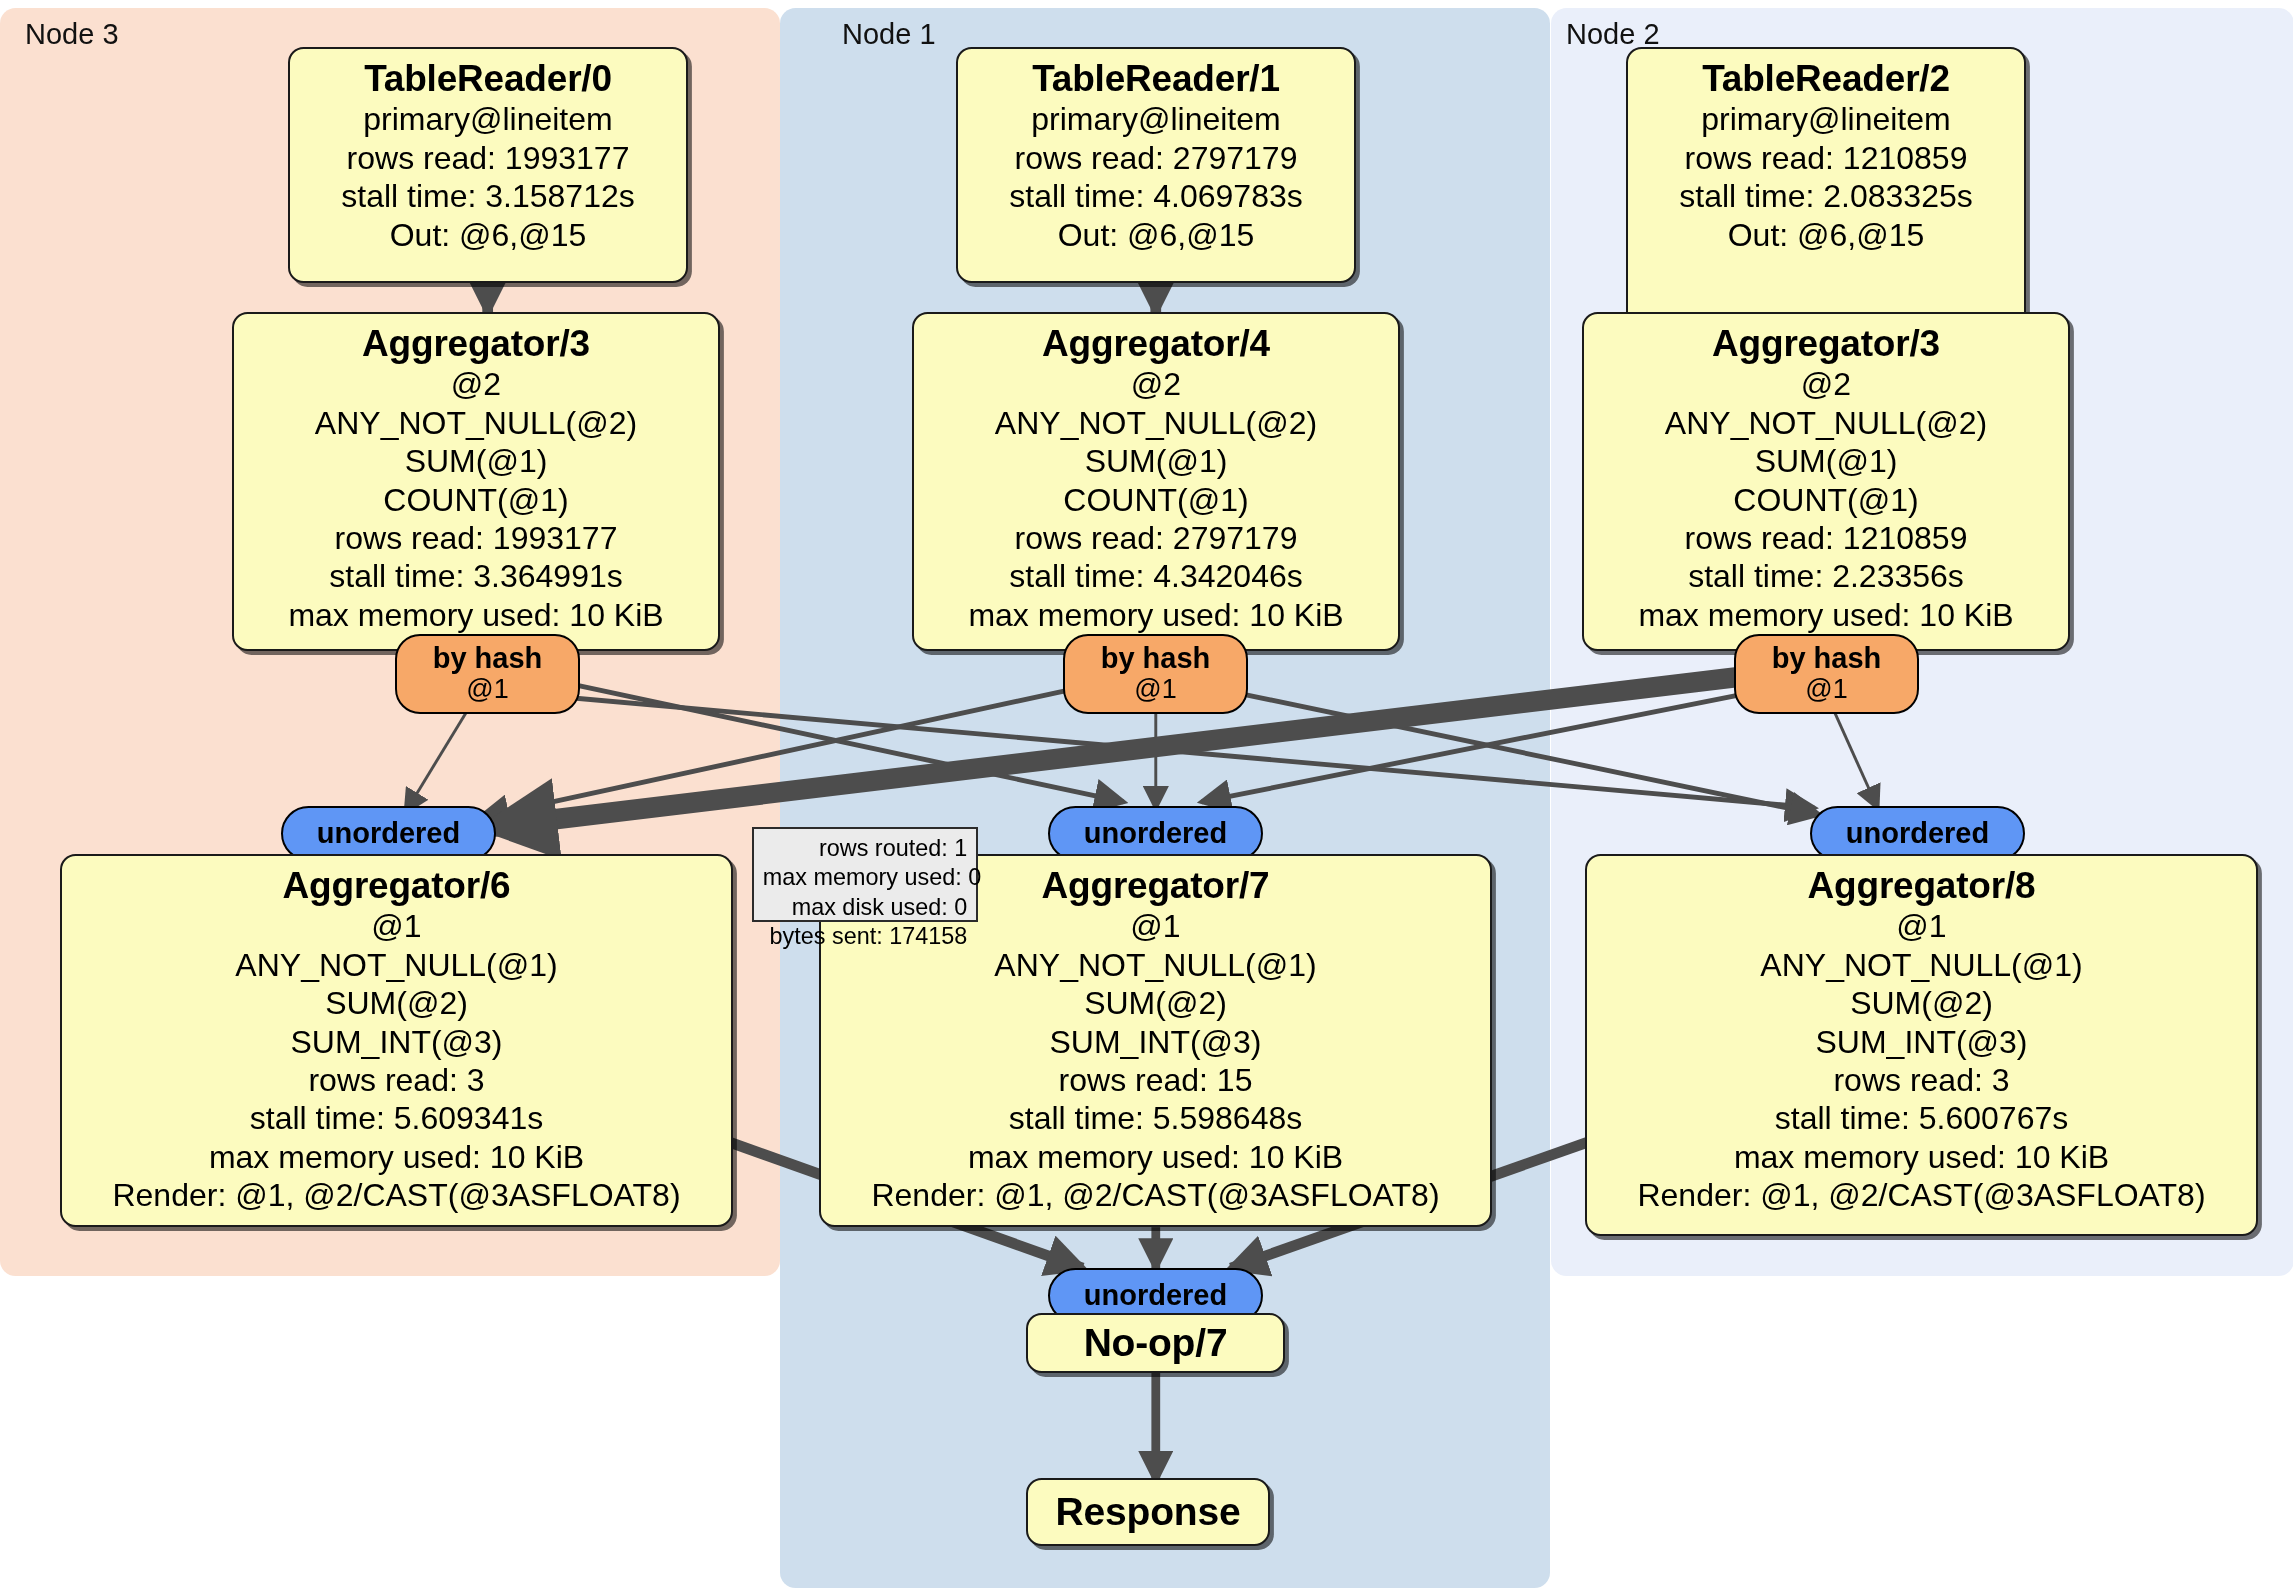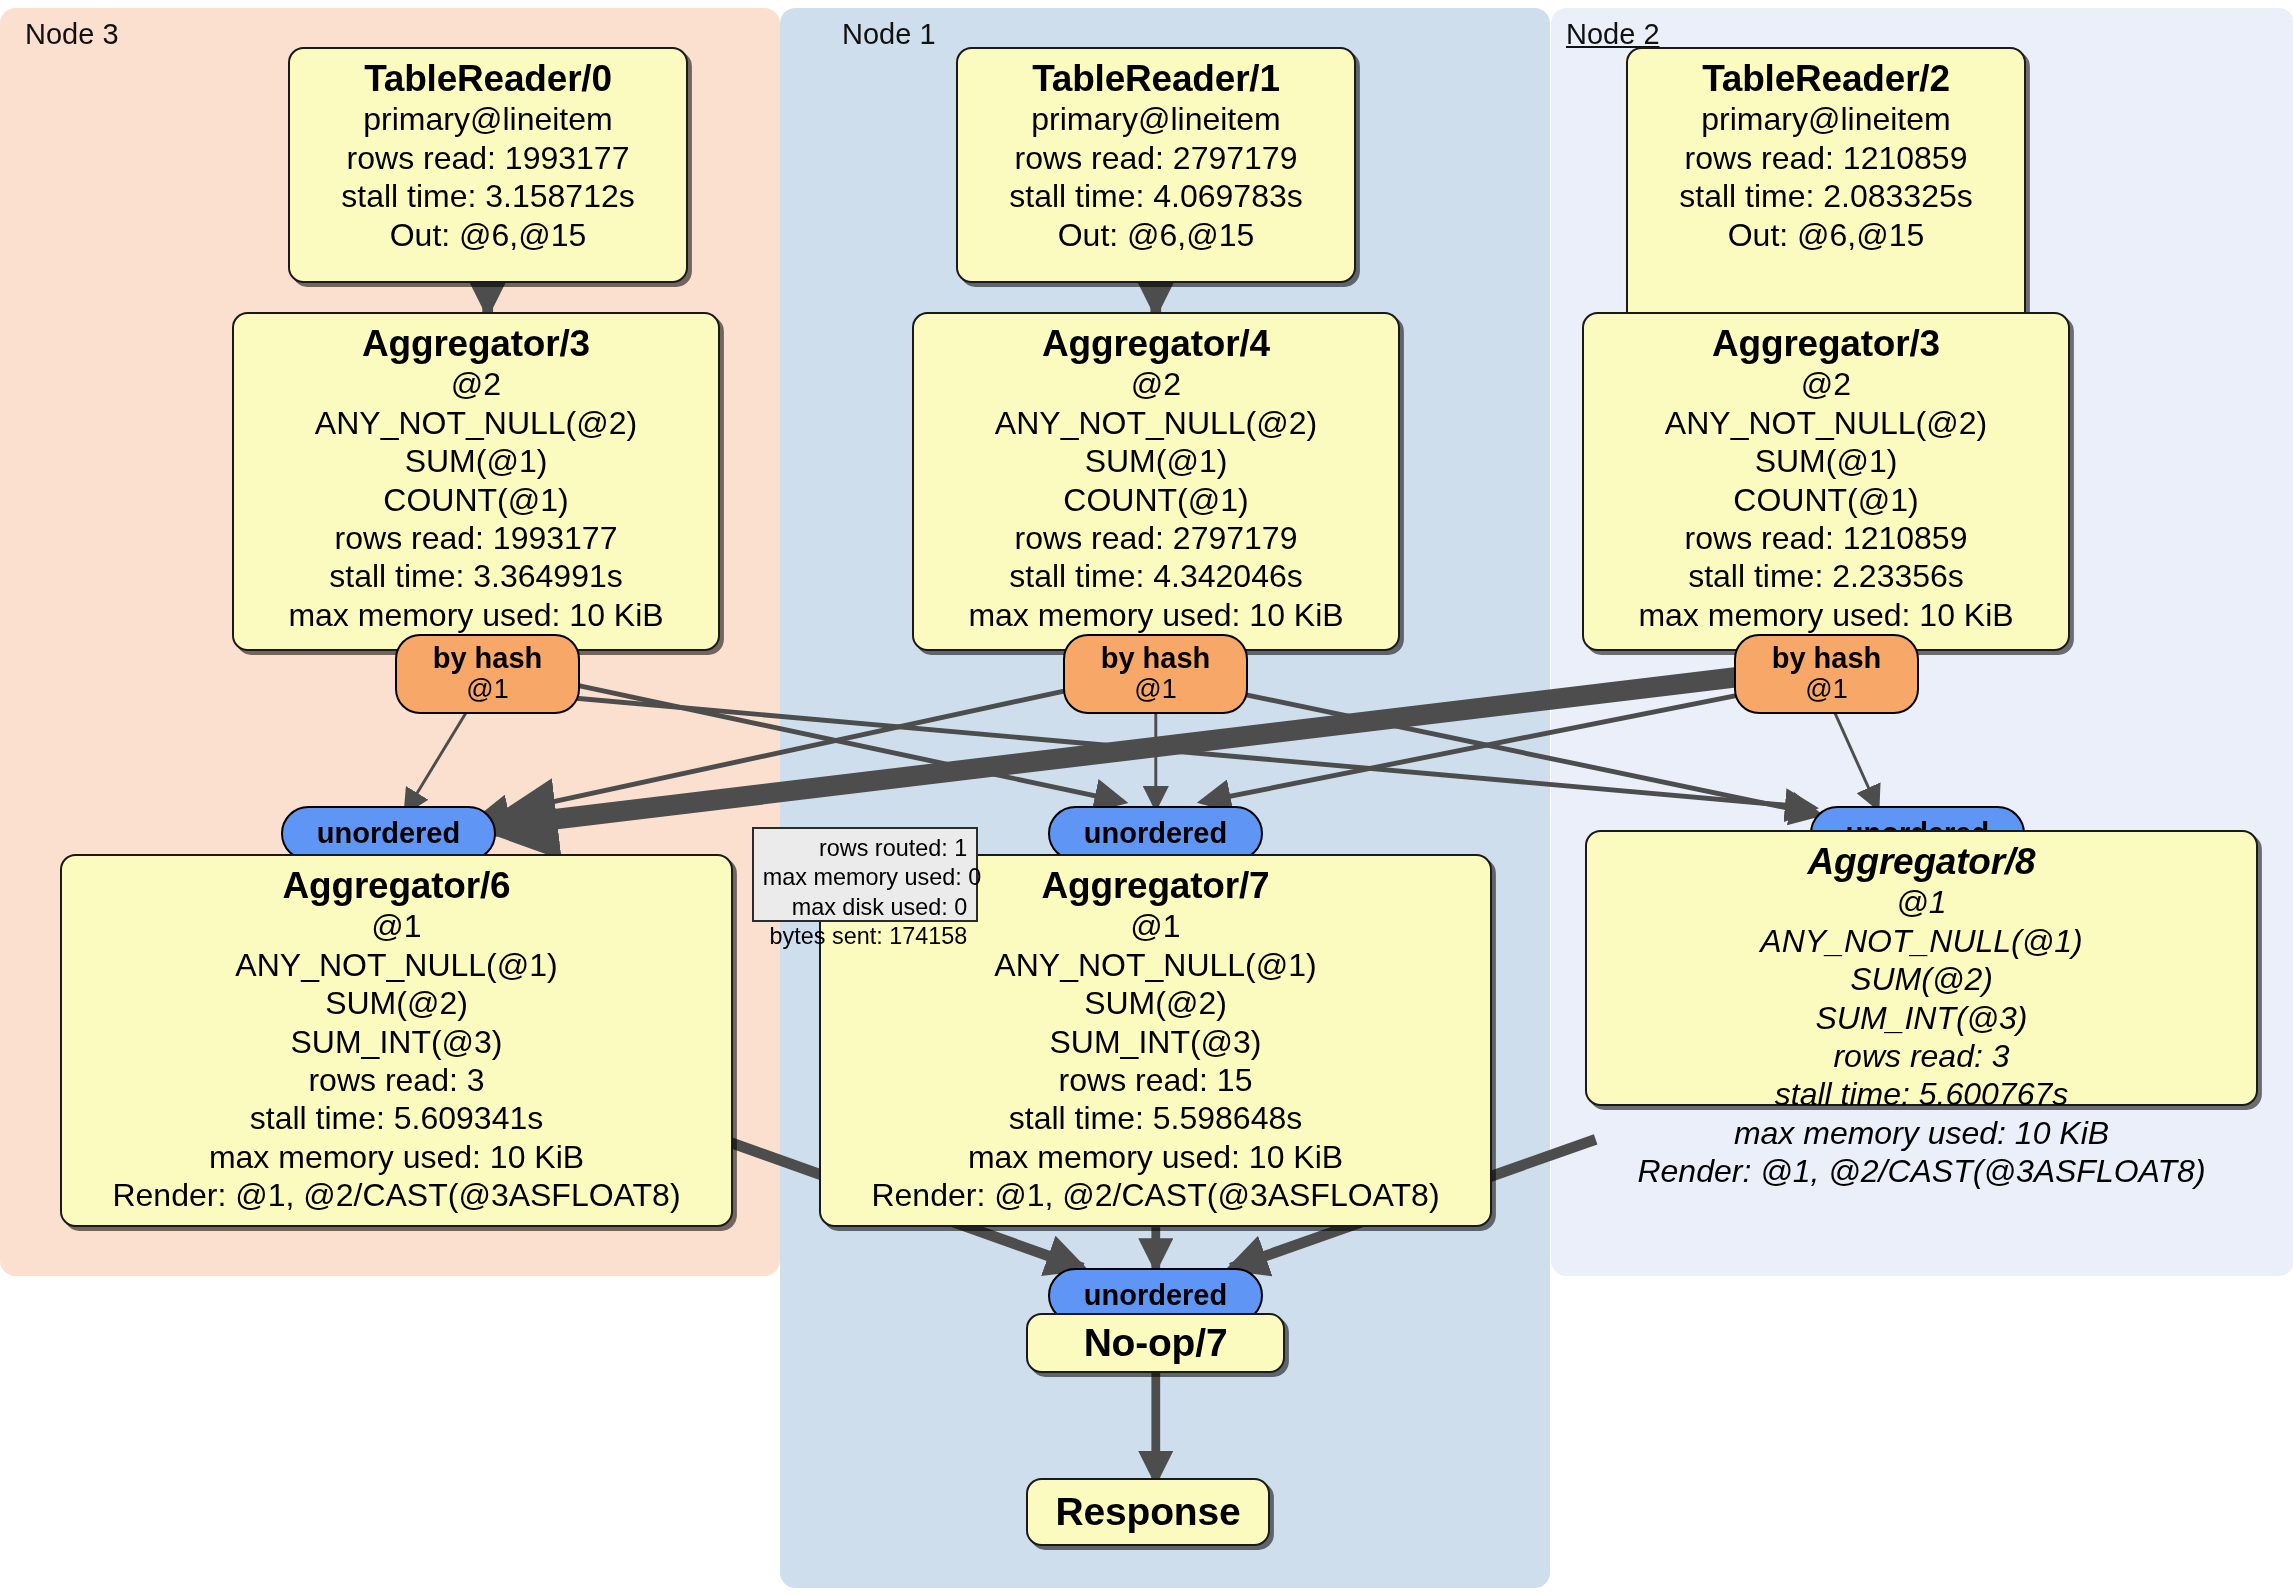--- a/index.html
+++ b/index.html
@@ -127,21 +127,21 @@
 <body>
 
 <div id="stage">
 
   <div class="panel" style="left:0px; top:7.8px; width:780px; height:1268px; background:#fbe0d0;"></div>
   <div class="panel" style="left:780px; top:7.8px; width:770px; height:1580px; background:#cedeed;"></div>
   <div class="panel" style="left:1551px; top:7.8px; width:743px; height:1268px; background:#eaeffa;"></div>
 
   <div class="panel-label" style="left:25px; top:19.5px;">Node 3</div>
   <div class="panel-label" style="left:802px; top:19.5px;margin-left:40px;">Node 1</div>
-  <div class="panel-label" style="left:1566px; top:19.5px;text-decoration:underline;">Node 2</div>
+  <div class="panel-label" style="left:1566px; top:19.5px;">Node 2</div>
 
   <svg id="edges" viewBox="0 0 2352 1636" xmlns="http://www.w3.org/2000/svg">
     <defs>
       <marker id="ah-thin" markerWidth="9" markerHeight="9" refX="7.5" refY="4.5" orient="auto" markerUnits="strokeWidth">
         <path d="M0,0 L9,4.5 L0,9 z" fill="#4d4d4d"></path>
       </marker>
       <marker id="ah-mid" markerWidth="7" markerHeight="7" refX="6" refY="3.5" orient="auto" markerUnits="strokeWidth">
         <path d="M0,0 L7,3.5 L0,7 z" fill="#4d4d4d"></path>
       </marker>
       <marker id="ah-fat" markerWidth="4" markerHeight="4" refX="3.4" refY="2" orient="auto" markerUnits="strokeWidth">
@@ -269,21 +269,21 @@
     <div class="line">@1</div>
     <div class="line">ANY_NOT_NULL(@1)</div>
     <div class="line">SUM(@2)</div>
     <div class="line">SUM_INT(@3)</div>
     <div class="line">rows read: 15</div>
     <div class="line">stall time: 5.598648s</div>
     <div class="line">max memory used: 10 KiB</div>
     <div class="line">Render: @1, @2/CAST(@3ASFLOAT8)</div>
   </div>
 
-  <div class="gnode" style="left:1585px; top:830px; width:673px; height:276px;font-style:italic;">
+  <div class="gnode" style="left:1585px; top:854px; width:673px; height:382px;">
     <div class="title">Aggregator/8</div>
     <div class="line">@1</div>
     <div class="line">ANY_NOT_NULL(@1)</div>
     <div class="line">SUM(@2)</div>
     <div class="line">SUM_INT(@3)</div>
     <div class="line">rows read: 3</div>
     <div class="line">stall time: 5.600767s</div>
     <div class="line">max memory used: 10 KiB</div>
     <div class="line">Render: @1, @2/CAST(@3ASFLOAT8)</div>
   </div>

